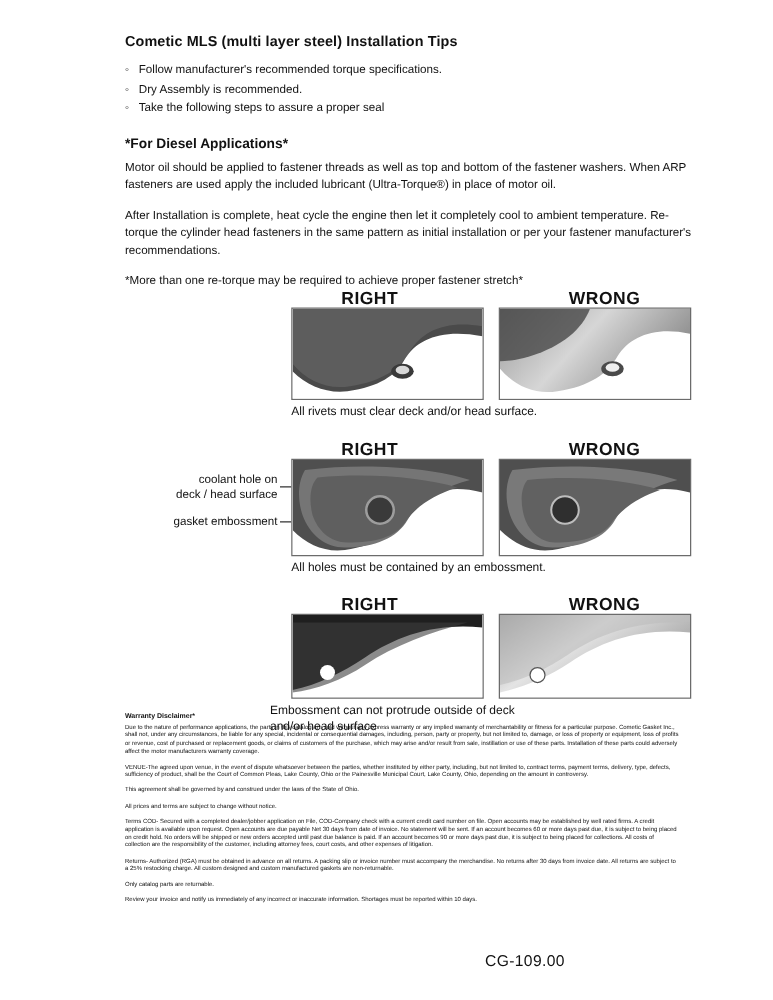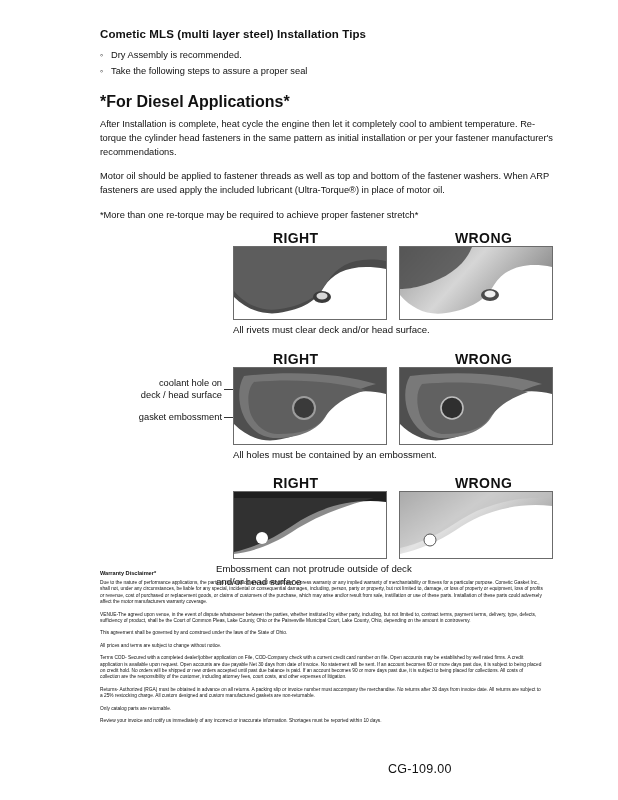--- a/index.html
+++ b/index.html
@@ -66,21 +66,21 @@
     margin: 0;
   }
   ul.subbullets > li::before {
     content: "\2022";
     position: absolute;
     left: 1px;
     top: -0.5px;
     font-size: 9px;
   }
   h2.subhead {
-    font-size: 16px;
+    font-size: 11px;
     font-weight: bold;
     margin: 15px 0 7px 0;
   }
   p.body {
     font-size: 9.3px;
     line-height: 13.8px;
     margin: 0 0 11px 0;
   }
   p.body.last {
     margin-bottom: 0;
@@ -175,29 +175,30 @@
 </style>
 </head>
 <body>
 
 <div class="page">
 
   <div class="content">
     <h1 class="title">Cometic MLS (multi layer steel) Installation Tips</h1>
 
     <ul class="bullets">
+      <li>Follow manufacturer's recommended torque specifications.</li>
       <li>Dry Assembly is recommended.</li>
       <li>
         <span>Take the following steps to assure a proper seal</span>
       </li>
     </ul>
 
     <h2 class="subhead">*For Diesel Applications*</h2>
+    <p class="body">Motor oil should be applied to fastener threads as well as top and bottom of the fastener washers. When ARP fasteners are used apply the included lubricant (Ultra-Torque®) in place of motor oil.</p>
     <p class="body">After Installation is complete, heat cycle the engine then let it completely cool to ambient temperature.  Re-torque the cylinder head fasteners in the same pattern as initial installation or per your fastener manufacturer's recommendations.</p>
-    <p class="body">Motor oil should be applied to fastener threads as well as top and bottom of the fastener washers. When ARP fasteners are used apply the included lubricant (Ultra-Torque®) in place of motor oil.</p>
     <p class="body last">*More than one re-torque may be required to achieve proper fastener stretch*</p>
   </div>
 
   <div class="figures">
 
     <div class="fig-row">
       <div class="fig-labels">
         <span class="lbl-right">RIGHT</span>
         <span class="lbl-wrong">WRONG</span>
       </div>

